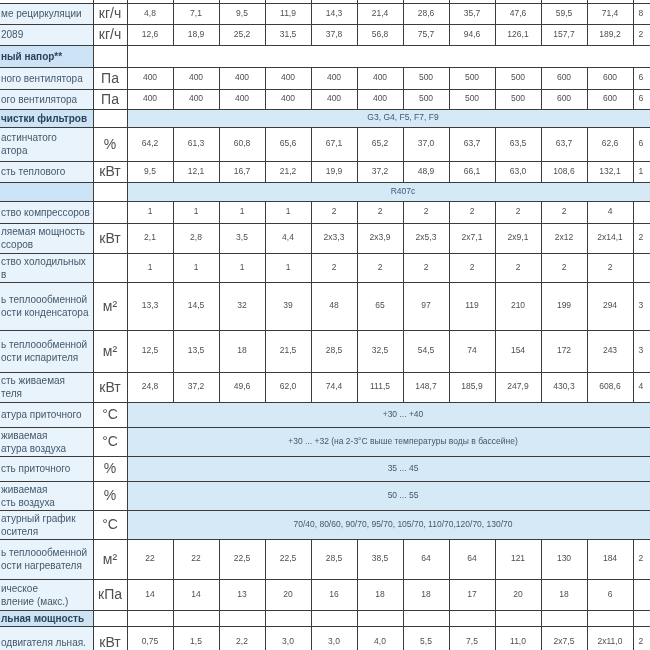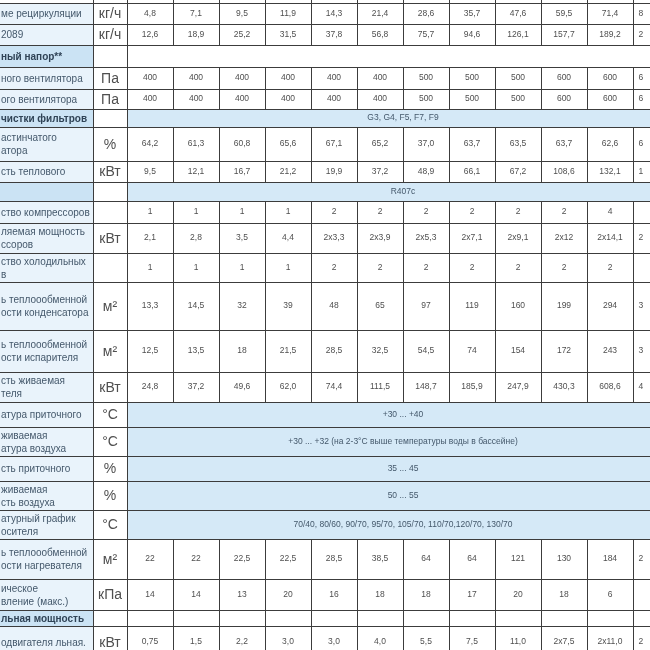--- a/index.html
+++ b/index.html
@@ -154,21 +154,21 @@
           <td class="lbl">сть теплового</td>
           <td class="unit">кВт</td>
           <td class="val">9,5</td>
           <td class="val">12,1</td>
           <td class="val">16,7</td>
           <td class="val">21,2</td>
           <td class="val">19,9</td>
           <td class="val">37,2</td>
           <td class="val">48,9</td>
           <td class="val">66,1</td>
-          <td class="val">67,2</td>
+          <td class="val">63,0</td>
           <td class="val">108,6</td>
           <td class="val">132,1</td>
           <td class="val clip">1</td>
         </tr>
         <tr style="height: 19px;">
           <td class="lbl hdr"></td>
           <td class="unit"></td>
           <td class="band blue" colspan="12">R407c</td>
         </tr>
         <tr style="height: 22px;">
@@ -226,21 +226,21 @@
 ости конденсатора</td>
           <td class="unit">м²</td>
           <td class="val">13,3</td>
           <td class="val">14,5</td>
           <td class="val">32</td>
           <td class="val">39</td>
           <td class="val">48</td>
           <td class="val">65</td>
           <td class="val">97</td>
           <td class="val">119</td>
-          <td class="val">160</td>
+          <td class="val">210</td>
           <td class="val">199</td>
           <td class="val">294</td>
           <td class="val clip">3</td>
         </tr>
         <tr style="height: 42px;">
           <td class="lbl">ь теплоообменной
 ости испарителя</td>
           <td class="unit">м²</td>
           <td class="val">12,5</td>
           <td class="val">13,5</td>

